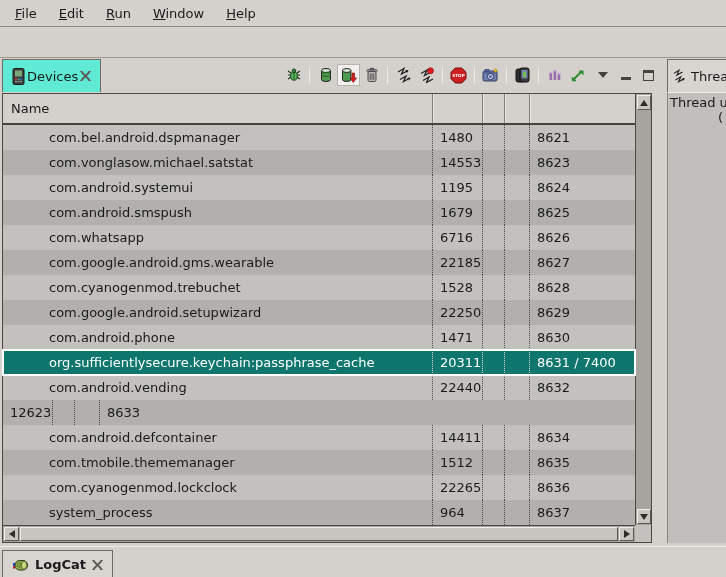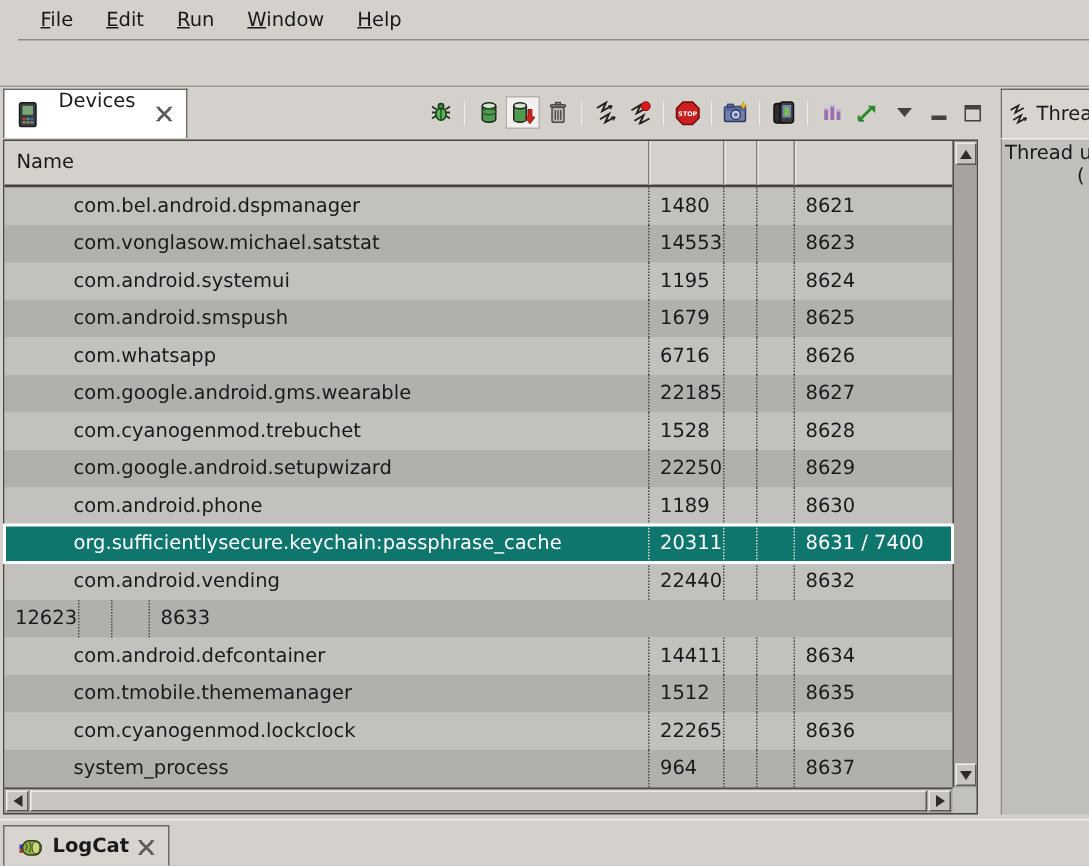--- a/index.html
+++ b/index.html
@@ -7,40 +7,40 @@
   body {
     position:relative;
     background:#d4d1cc;
     font-family:"DejaVu Sans", sans-serif;
     font-size:13px;
     color:#1a1a1a;
   }
 
   
   .menubar {
-    position:absolute; top:0; left:12px; right:0; height:27px;
+    position:absolute; top:0; left:0; right:0; height:27px;
     display:flex; align-items:center; padding-left:4px;
     border-bottom:1px solid #8e8b86;
   }
   .menu-item { display:inline-block; padding:4px 11px; cursor:default; }
   .menu-item::first-letter { text-decoration:underline; }
 
   
   .toolbar-strip {
     position:absolute; top:28px; left:0; right:0; height:30px;
     border-bottom:1px solid #9b9892;
   }
 
   
   .devices-panel { position:absolute; left:0; top:58px; width:662px; height:488px; }
   .tabbar { position:absolute; left:0; top:0; right:0; height:34px; }
   .tab {
     position:absolute; left:2px; top:1px; height:33px;
-    display:flex; gap:14px; padding:0 9px;
-    background:#ffffff;
+    display:flex; align-items:center; gap:2px; padding:0 9px;
+    background:#5eead4;
     border:1px solid #6e6b66; border-bottom:none;
   }
   .tab .tab-label { white-space:nowrap; }
 
   
   .view-toolbar {
     position:absolute; right:4px; top:5px; height:24px;
     display:flex; align-items:center;
   }
   .tbtn {
@@ -353,21 +353,21 @@
         </div>
         <div class="trow dark">
           <div class="cell name">com.google.android.setupwizard</div>
           <div class="cell pid">22250</div>
           <div class="cell c3"></div>
           <div class="cell c4"></div>
           <div class="cell port">8629</div>
         </div>
         <div class="trow light">
           <div class="cell name">com.android.phone</div>
-          <div class="cell pid">1189</div>
+          <div class="cell pid">1471</div>
           <div class="cell c3"></div>
           <div class="cell c4"></div>
           <div class="cell port">8630</div>
         </div>
         <div class="trow dark selected">
           <div class="cell name">org.sufficientlysecure.keychain:passphrase_cache</div>
           <div class="cell pid">20311</div>
           <div class="cell c3"></div>
           <div class="cell c4"></div>
           <div class="cell port">8631 / 7400</div>

